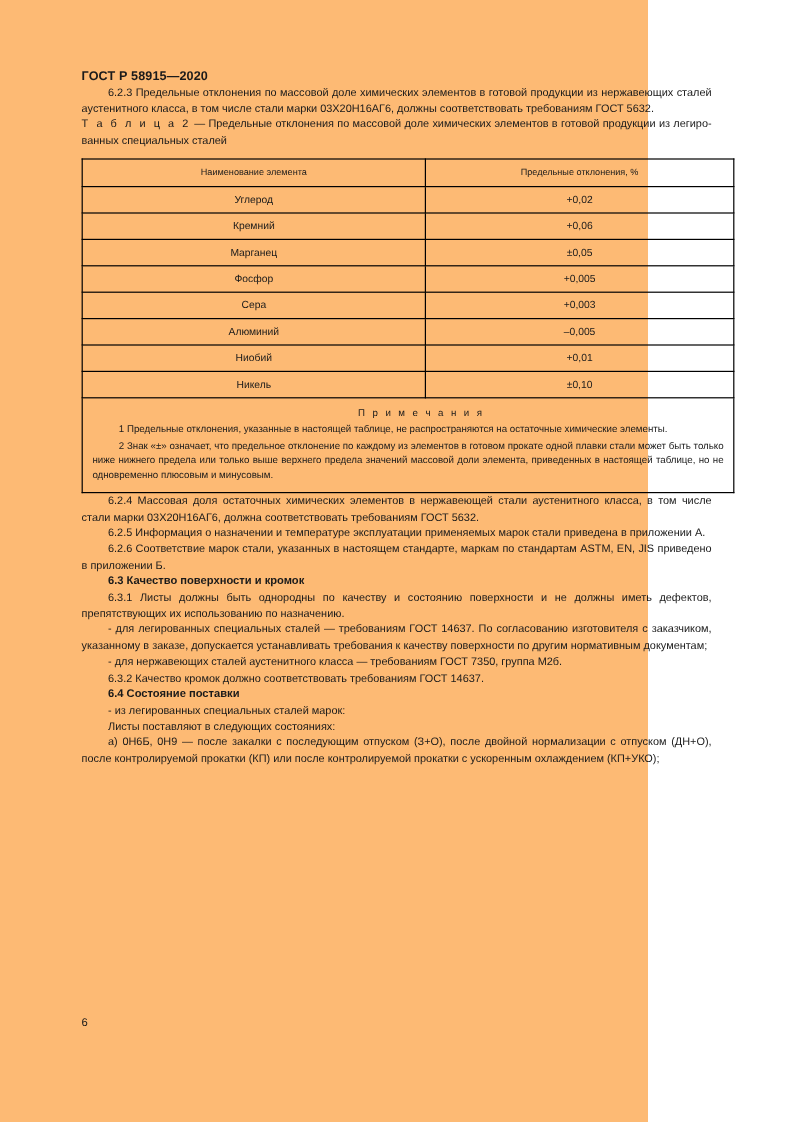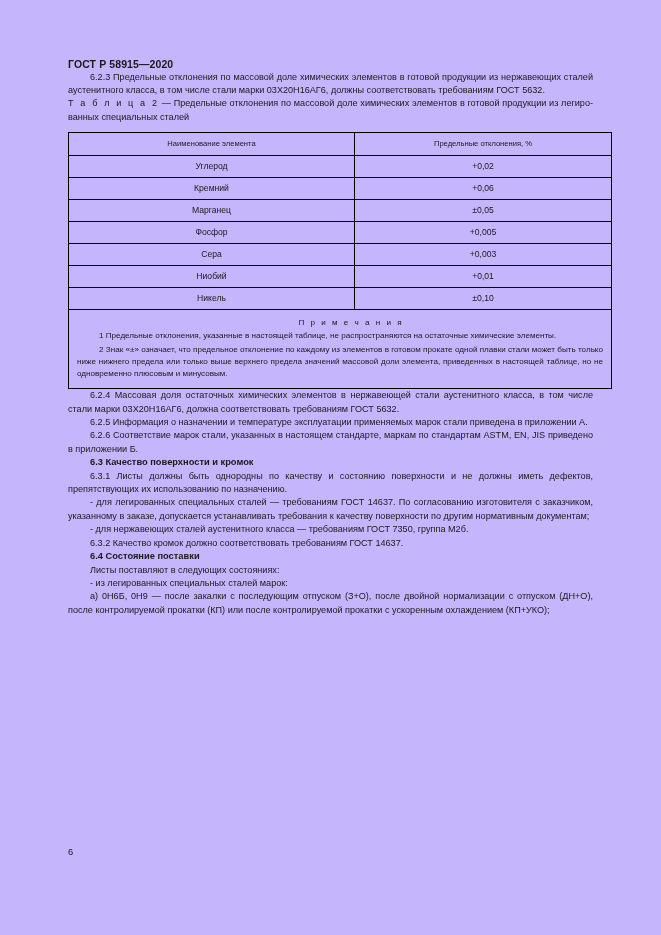--- a/index.html
+++ b/index.html
@@ -11,23 +11,23 @@
     width: 661px;
     height: 935px;
     font-family: "Liberation Sans", sans-serif;
     color: #1a1a1a;
     position: relative;
     overflow: hidden;
   }
   .page {
     position: absolute;
     left: 0; top: 0;
-    width: 661px;
+    width: 540px;
     height: 935px;
-    background: #c4b5fd;
+    background: #fdba74;
   }
   .content {
     position: absolute;
     left: 68px;
     top: 0;
     width: 525px;
   }
 
   
   .running-head {
@@ -172,20 +172,24 @@
         </tr>
         <tr>
           <td class="cell">Фосфор</td>
           <td class="cell">+0,005</td>
         </tr>
         <tr>
           <td class="cell">Сера</td>
           <td class="cell">+0,003</td>
         </tr>
         <tr>
+          <td class="cell">Алюминий</td>
+          <td class="cell">–0,005</td>
+        </tr>
+        <tr>
           <td class="cell">Ниобий</td>
           <td class="cell">+0,01</td>
         </tr>
         <tr>
           <td class="cell">Никель</td>
           <td class="cell">±0,10</td>
         </tr>
         <tr>
           <td class="notes-cell" colspan="2">
             <p class="notes-title">
@@ -211,22 +215,22 @@
 
     <p class="para dash">-  для легированных специальных сталей — требованиям ГОСТ 14637. По согласованию изготови­теля с заказчиком, указанному в заказе, допускается устанавливать требования к качеству поверхности по другим нормативным документам;</p>
 
     <p class="para dash">-  для нержавеющих сталей аустенитного класса — требованиям ГОСТ 7350, группа М2б.</p>
 
     <p class="para indent">6.3.2 Качество кромок должно соответствовать требованиям ГОСТ 14637.</p>
 
 
     <h3 class="section-head head-space-before">6.4 Состояние поставки</h3>
 
+    <p class="para dash">-  из легированных специальных сталей марок:</p>
+
     <p class="para indent head-space-after">Листы поставляют в следующих состояниях:</p>
-
-    <p class="para dash">-  из легированных специальных сталей марок:</p>
 
     <p class="para dash">а) 0Н6Б, 0Н9 — после закалки с последующим отпуском (З+О), после двойной нормализации с от­пуском (ДН+О), после контролируемой прокатки (КП) или после контролируемой прокатки с ускоренным охлаждением (КП+УКО);</p>
 
   </div>
 
   <div class="page-number">6</div>
 </div>
 
 </body></html>

